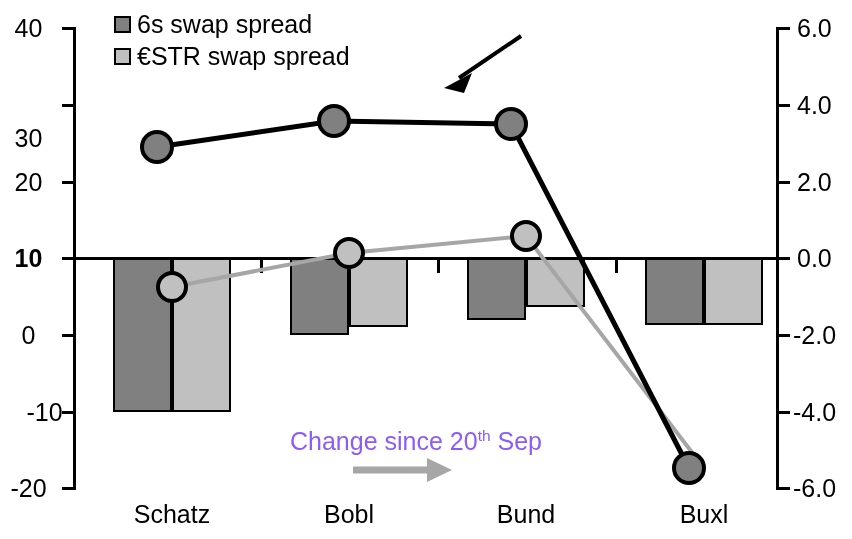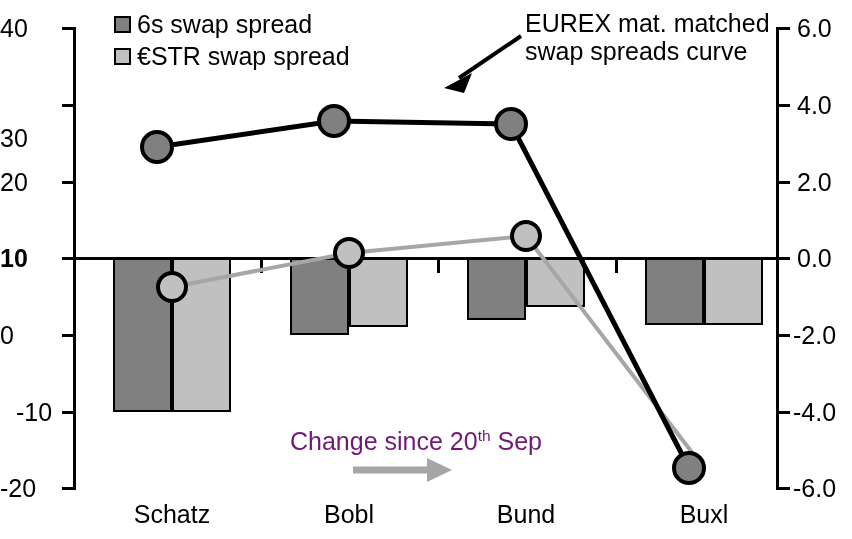--- a/index.html
+++ b/index.html
@@ -1,39 +1,39 @@
 <!DOCTYPE html>
 <html><head>
 <meta charset="utf-8">
 <style>
   html,body{margin:0;padding:0;}
   body{width:852px;height:539px;background:#ffffff;
        font-family:"Liberation Sans", sans-serif;overflow:hidden;}
   #chart-root{position:relative;width:852px;height:539px;}
 
   .tick-label{position:absolute;font-size:25px;color:#000;white-space:nowrap;}
-  .tick-label.left{text-align:left;}
+  .tick-label.left{text-align:center;}
   .tick-label.right{text-align:left;}
 
   .cat-label{position:absolute;font-size:25px;color:#000;text-align:center;white-space:nowrap;}
 
   .axis-line{position:absolute;background:#000;}
   .tick-mark{position:absolute;background:#000;}
 
   .zero-line{position:absolute;background:#000;height:3px;}
 
   .bar{position:absolute;border:2px solid #000;box-sizing:border-box;}
 
   .legend{position:absolute;font-size:25px;color:#000;white-space:nowrap;}
   .legend-row{display:flex;align-items:center;margin-bottom:3px;padding-left:8px;}
   .legend-swatch{width:17px;height:17px;border:2px solid #000;box-sizing:border-box;
                  margin-right:6px;display:inline-block;}
 
   .annot{position:absolute;font-size:25px;color:#000;line-height:1.12;white-space:nowrap;}
-  .annot-bottom{position:absolute;font-size:25px;color:#701a75;white-space:nowrap;}
+  .annot-bottom{position:absolute;font-size:25px;color:#8b5cf6;white-space:nowrap;}
   sup{font-size:0.62em;vertical-align:super;}
 
   svg.overlay{position:absolute;left:0;top:0;width:852px;height:539px;pointer-events:none;}
 </style>
 </head>
 <body>
 
 <div id="chart-root">
 
   <div class="axis-line" style="left:73px;top:27px;width:3px;height:463px;"></div>
@@ -118,24 +118,20 @@
     <div class="legend-row">
       <span class="legend-swatch" style="background:#808080;"></span>
       <span>6s swap spread</span>
     </div>
     <div class="legend-row">
       <span class="legend-swatch" style="background:#c0c0c0;"></span>
       <span>€STR swap spread</span>
     </div>
   </div>
 
-  <div class="annot" style="left:525px;top:9px;">
-    <div>EUREX mat. matched</div>
-    <div>swap spreads curve</div>
-  </div>
 
   <div class="annot-bottom" style="left:290px;top:427px;">
     <span>Change since 20</span><sup>th</sup><span> Sep</span>
   </div>
 
   <div class="cat-label" style="left:92px;top:500px;width:160px;">Schatz</div>
   <div class="cat-label" style="left:269px;top:500px;width:160px;">Bobl</div>
   <div class="cat-label" style="left:624px;top:500px;width:160px;">Buxl</div>
   <div class="cat-label" style="left:446px;top:500px;width:160px;">Bund</div>
 

